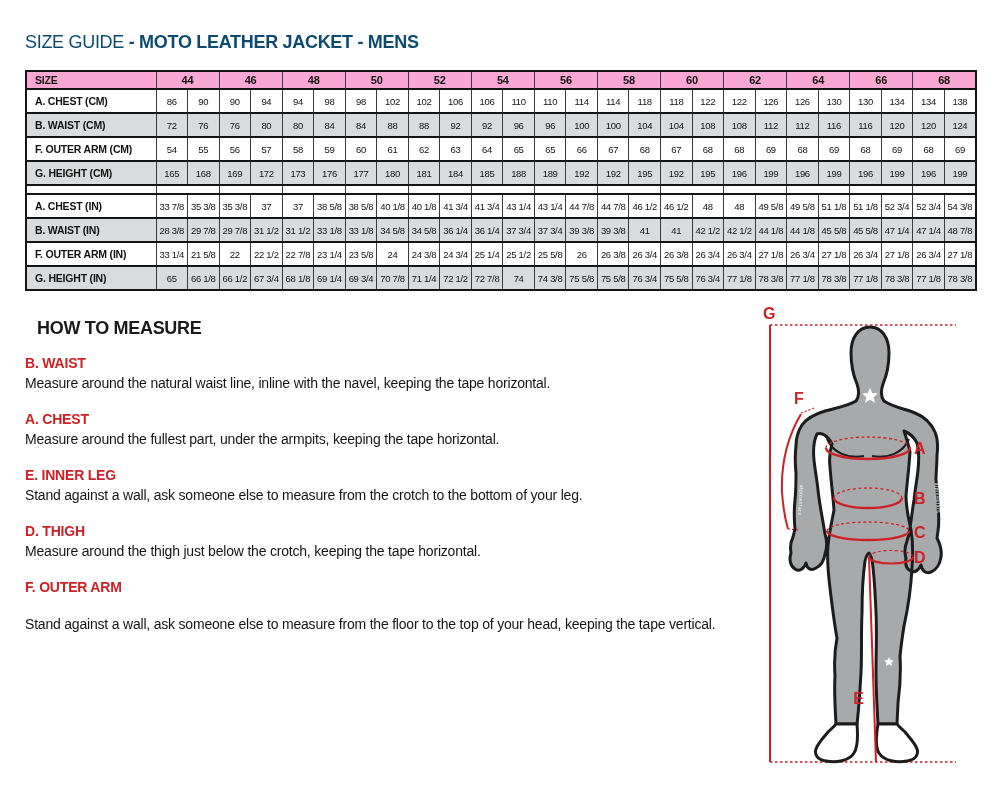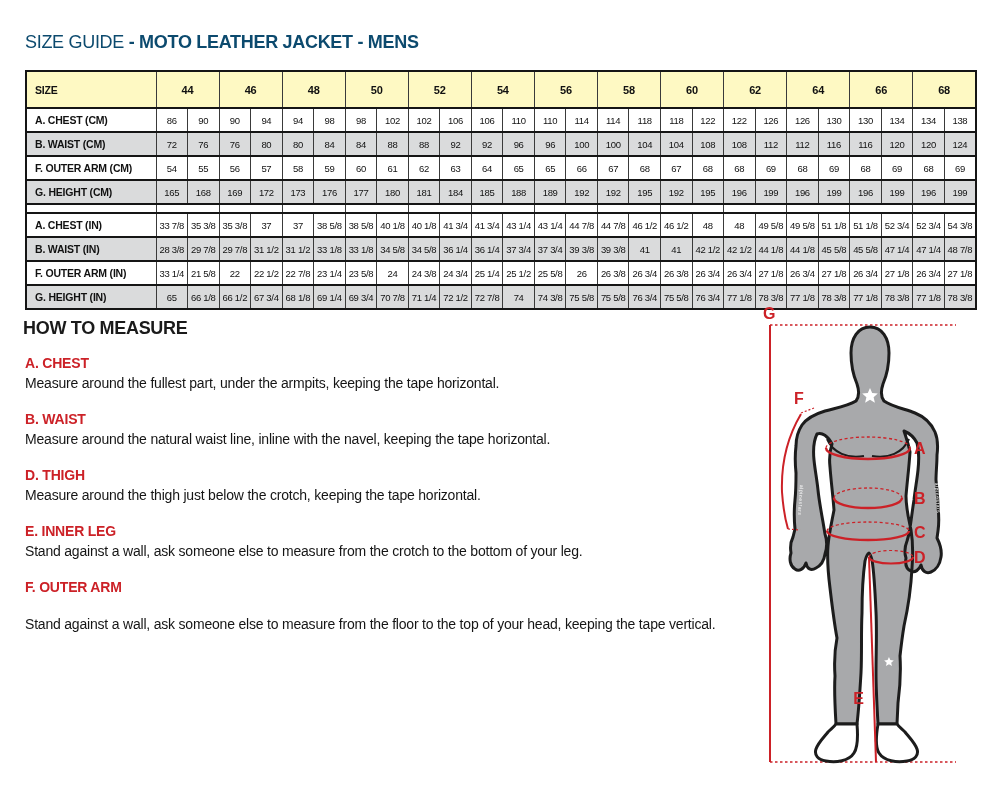--- a/index.html
+++ b/index.html
@@ -19,35 +19,35 @@
     position:absolute; left:25px; top:70px; width:952px;
     border-collapse:collapse; table-layout:fixed;
     border:2px solid #151515;
   }
   .size-table th, .size-table td {
     border-left:1px solid #3a3a3a; text-align:center; padding:0;
     overflow:hidden; white-space:nowrap;
   }
   .size-table tr { border-top:2px solid #151515; border-bottom:2px solid #151515; }
   .size-table thead th {
-    background:#fef9c3; font-size:11px; font-weight:bold; height:37px;
+    background:#f9a8d4; font-size:11px; font-weight:bold; height:18px;
     letter-spacing:-0.2px;
   }
   .size-table td { background:#fff; font-size:9.5px; height:24px; letter-spacing:-0.3px; }
   .size-table tr.grey td { background:#dadbdc; }
   .size-table .row-label, .size-table .label-col {
     text-align:left; padding-left:8px; font-weight:bold; font-size:10.5px;
     letter-spacing:-0.2px; border-left:none;
   }
   .size-table tr.divider { border-top:2px solid #151515; border-bottom:2px solid #151515; }
   .size-table tr.divider td { height:9px; background:#fff; }
 
   
   .htm-heading {
-    position:absolute; left:23px; top:318px;
+    position:absolute; left:37px; top:318px;
     font-size:18px; font-weight:bold; letter-spacing:-0.3px; color:#1a1a1a;
   }
   .measure-list { position:absolute; left:25px; top:356px; width:720px; }
   .measure-item { margin-bottom:21px; }
   .measure-label {
     font-size:14px; font-weight:bold; color:#cc2127;
     line-height:15px; margin-bottom:4px; letter-spacing:-0.2px;
   }
   .measure-text { font-size:14px; color:#151515; line-height:16px; letter-spacing:-0.2px; }
 
@@ -331,38 +331,38 @@
         <td class="val">77 1/8</td>
         <td class="val">78 3/8</td>
       </tr>
     </tbody>
 </table>
 
 <div class="htm-heading">HOW TO MEASURE</div>
 
 <div class="measure-list" id="measure-list">
   <div class="measure-item">
+    <div class="measure-label">B. WAIST</div>
+    <div class="measure-text">Measure around the natural waist line, inline with the navel, keeping the tape horizontal.</div>
+  </div>
+
+  <div class="measure-item">
     <div class="measure-label">A. CHEST</div>
     <div class="measure-text">Measure around the fullest part, under the armpits, keeping the tape horizontal.</div>
   </div>
 
-  <div class="measure-item">
-    <div class="measure-label">B. WAIST</div>
-    <div class="measure-text">Measure around the natural waist line, inline with the navel, keeping the tape horizontal.</div>
-  </div>
-
+
+  <div class="measure-item">
+    <div class="measure-label">E. INNER LEG</div>
+    <div class="measure-text">Stand against a wall, ask someone else to measure from the crotch to the bottom of your leg.</div>
+  </div>
 
   <div class="measure-item">
     <div class="measure-label">D. THIGH</div>
     <div class="measure-text">Measure around the thigh just below the crotch, keeping the tape horizontal.</div>
-  </div>
-
-  <div class="measure-item">
-    <div class="measure-label">E. INNER LEG</div>
-    <div class="measure-text">Stand against a wall, ask someone else to measure from the crotch to the bottom of your leg.</div>
   </div>
 
   <div class="measure-item">
     <div class="measure-label">F. OUTER ARM</div>
   </div>
 
   <div class="measure-item">
     <div class="measure-text">Stand against a wall, ask someone else to measure from the floor to the top of your head, keeping the tape vertical.</div>
   </div>
 </div>

